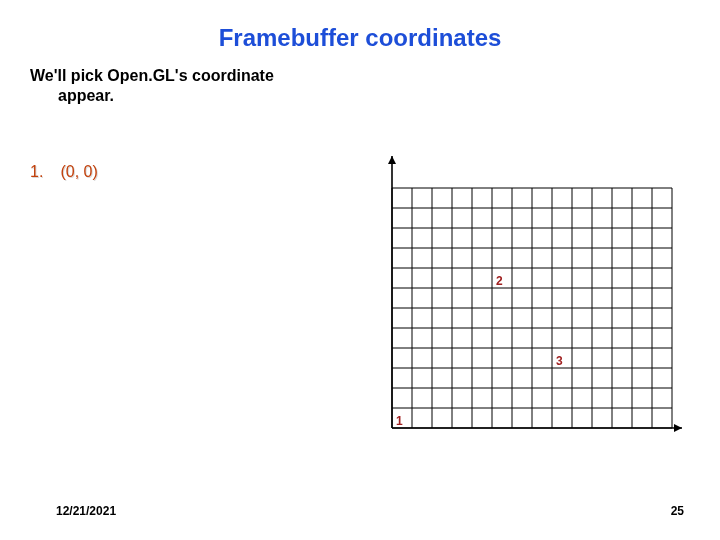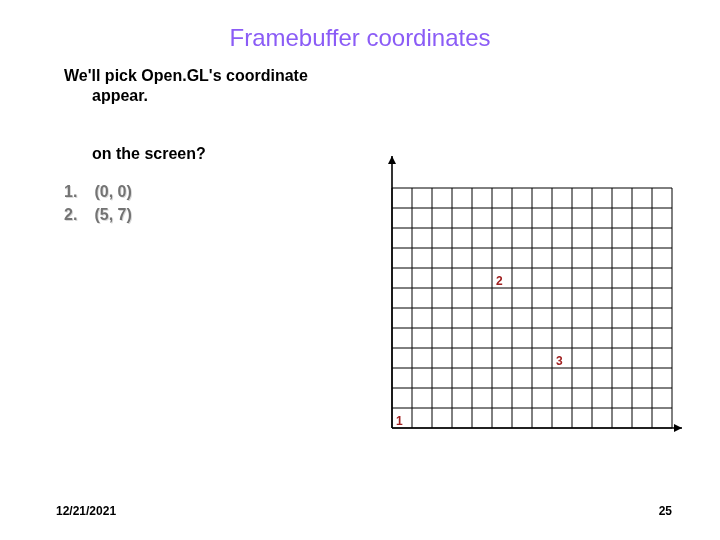--- a/index.html
+++ b/index.html
@@ -7,43 +7,43 @@
     width: 720px;
     height: 540px;
     background: #fff;
     font-family: Arial, Helvetica, sans-serif;
     position: relative;
     overflow: hidden;
   }
   .title {
     text-align: center;
     font-size: 24px;
-    font-weight: normal;
-    color: #8b5cf6;
+    font-weight: bold;
+    color: #1d4ed8;
     padding-top: 24px;
     padding-bottom: 14px;
   }
   .content {
-    padding-left: 64px;
+    padding-left: 30px;
     padding-right: 30px;
   }
   .para {
     font-size: 16px;
     font-weight: bold;
     color: #000;
     line-height: 1.25;
     margin-bottom: 18px;
     max-width: 340px;
   }
   .para .indent { padding-left: 28px; display: block; }
   .coords {
     margin-top: 10px;
     font-size: 16px;
-    font-weight: bold;
-    color: #737373;
+    font-weight: normal;
+    color: #c2410c;
     line-height: 1.3;
     text-shadow: 1px 1px 0 rgba(0,0,0,0.15);
   }
   .coord-item { margin-bottom: 2px; }
   .coord-item .num { display: inline-block; width: 22px; }
   .coord-item .val { padding-left: 4px; }
   .grid-area {
     position: absolute;
     left: 382px;
     top: 148px;
@@ -55,50 +55,45 @@
     position: absolute;
     font-size: 12px;
     font-weight: bold;
     color: #a02020;
     font-family: Arial, sans-serif;
   }
   .footer {
     position: absolute;
     bottom: 22px;
     left: 56px;
-    right: 48px;
+    right: 36px;
     font-size: 12px;
     font-weight: bold;
     color: #000;
   }
   .footer-date { float: left; }
   .footer-page { float: right; text-align: center; }
 </style>
 </head>
 <body>
 
 <h1 class="title">Framebuffer coordinates</h1>
 
 <div class="content">
   <p class="para">
     <span>We'll pick Open.GL's coordinate</span><br>
     <span class="indent">appear.</span>
   </p>
   <p class="para">
     <br>
-    <span class="indent">on the screen?</span>
   </p>
   <div class="coords">
     <div class="coord-item">
       <span class="num">1.</span>
       <span class="val">(0, 0)</span>
-    </div>
-    <div class="coord-item">
-      <span class="num">2.</span>
-      <span class="val">(5, 7)</span>
     </div>
   </div>
 </div>
 
 <div class="grid-area">
   <svg class="grid-svg" width="310" height="300" viewBox="0 0 310 300">
 
     <g id="gridlines" stroke="#000" stroke-width="1">
         <line x1="10" y1="280" x2="10" y2="40"></line>
         <line x1="30" y1="280" x2="30" y2="40"></line>

